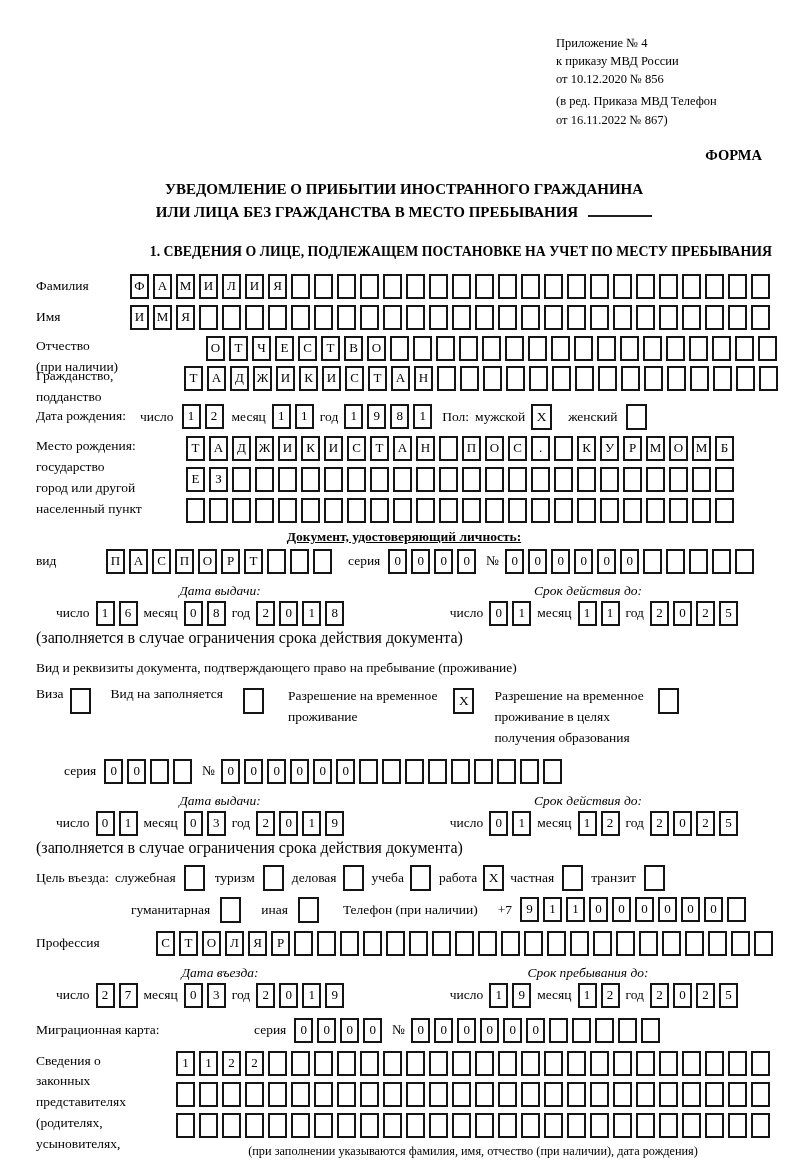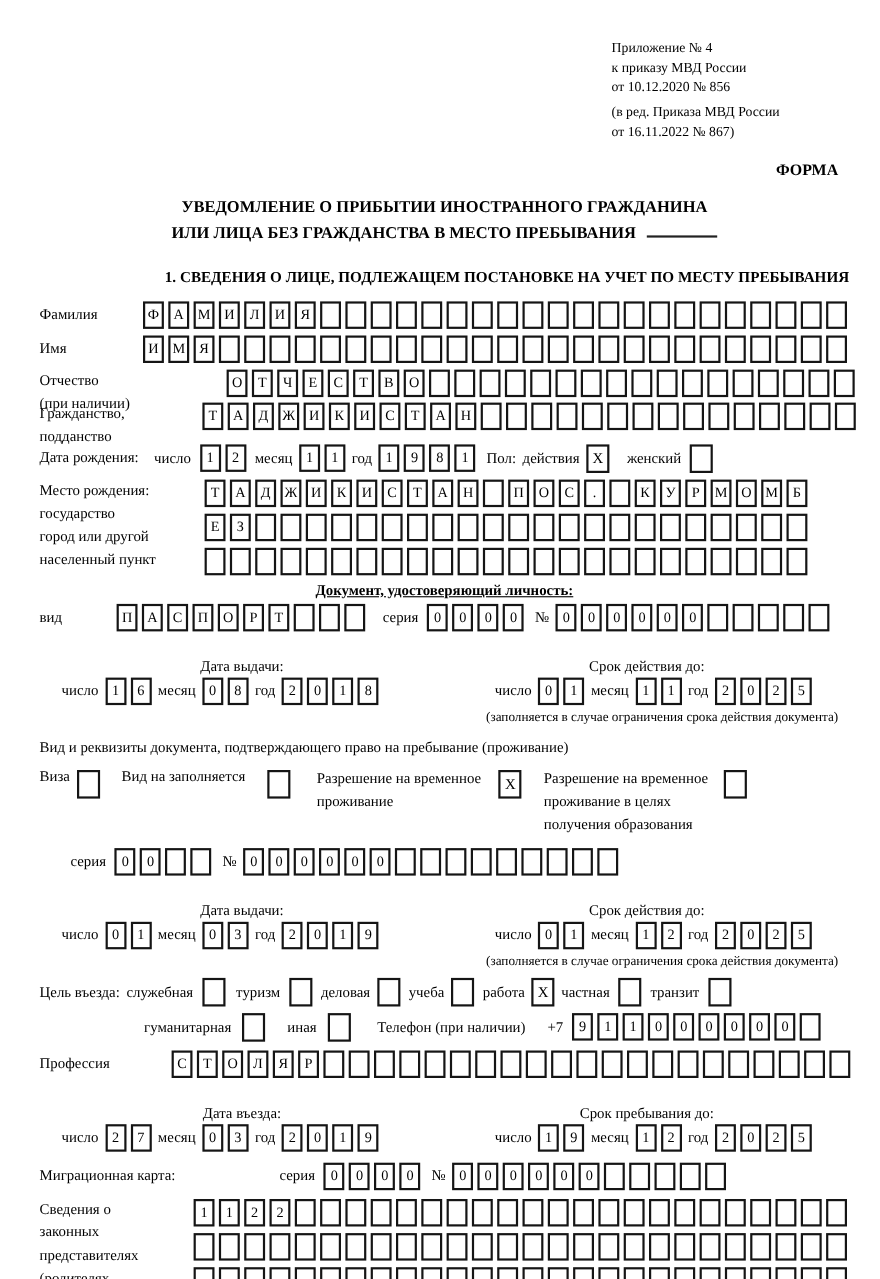--- a/index.html
+++ b/index.html
@@ -25,25 +25,25 @@
   .w148{width:148px}.w150{width:150px}.w170{width:170px}.w218{width:218px}
   .cells{display:flex;gap:4px;flex-wrap:nowrap;}
   .cell{flex:0 0 19px;width:19px;height:25px;box-sizing:border-box;border:2px solid #151515;
         text-align:center;font-size:13px;line-height:20px;background:#fff;}
   .cbox{display:inline-flex;flex:0 0 auto;width:21px;height:26px;box-sizing:border-box;
         border:2px solid #151515;align-items:center;justify-content:center;font-size:13.5px;}
   .ml6{margin-left:6px}.ml8{margin-left:8px}.ml10{margin-left:10px}.ml14{margin-left:14px}
   .ml16{margin-left:16px}.ml20{margin-left:20px}.ml24{margin-left:24px}.ml28{margin-left:28px}
 
   
-  .dheads{display:flex;margin-top:24px;}
+  .dheads{display:flex;margin-top:9px;font-style:italic;}
   .dheads div{width:50%;text-align:center;}
   .drow{display:flex;justify-content:space-between;padding:0 34px 0 20px;margin-top:2px;align-items:center;}
   .dgroup{display:flex;align-items:center;gap:6px;}
-  .limit-note{margin-top:3px;text-align:right;padding-right:10px;font-size:12px;}
+  .limit-note{margin-top:3px;text-align:left;padding-right:10px;font-size:16px;}
 
   .doc-heading{margin-top:6px;text-align:center;font-weight:bold;text-decoration:underline;}
   .intro{margin-top:10px;line-height:1.7;}
 
   .opt-row{display:flex;align-items:flex-start;margin-top:6px;}
   .opt-ml{text-align:left;line-height:1.55;}
   .opt-row .cbox{margin-top:2px;}
 
   .reps-note{margin-top:6px;text-align:center;font-size:12.3px;}
   .col{display:flex;flex-direction:column;}
@@ -52,21 +52,21 @@
 </style>
 </head>
 <body>
 
 <div class="page">
 
   <div class="hdr">
     <div>Приложение № 4</div>
     <div>к приказу МВД России</div>
     <div>от 10.12.2020 № 856</div>
-    <div class="note">(в ред. Приказа МВД России</div>
+    <div class="note">(в ред. Приказа МВД Телефон</div>
     <div>от 16.11.2022 № 867)</div>
   </div>
 
   <div class="form-label">ФОРМА</div>
 
   <div class="title">
     <div>УВЕДОМЛЕНИЕ О ПРИБЫТИИ ИНОСТРАННОГО ГРАЖДАНИНА</div>
     <div>
       <span>ИЛИ ЛИЦА БЕЗ ГРАЖДАНСТВА В МЕСТО ПРЕБЫВАНИЯ</span><span class="blank-line"></span>
     </div>
@@ -224,21 +224,21 @@
         <span class="cell">1</span>
       </span>
     <span class="ml6">год</span>
     <span class="cells ml6">
         <span class="cell">1</span>
         <span class="cell">9</span>
         <span class="cell">8</span>
         <span class="cell">1</span>
       </span>
     <span class="ml10">Пол:</span>
-    <span class="ml6">действия</span>
+    <span class="ml6">мужской</span>
     <span class="cbox ml6">X</span>
     <span class="ml16">женский</span>
     <span class="cbox ml8"></span>
   </div>
 
   <div class="frow top">
     <div class="flabel w150">
       <div>Место рождения:</div>
       <div>государство</div>
       <div>город или другой</div>

